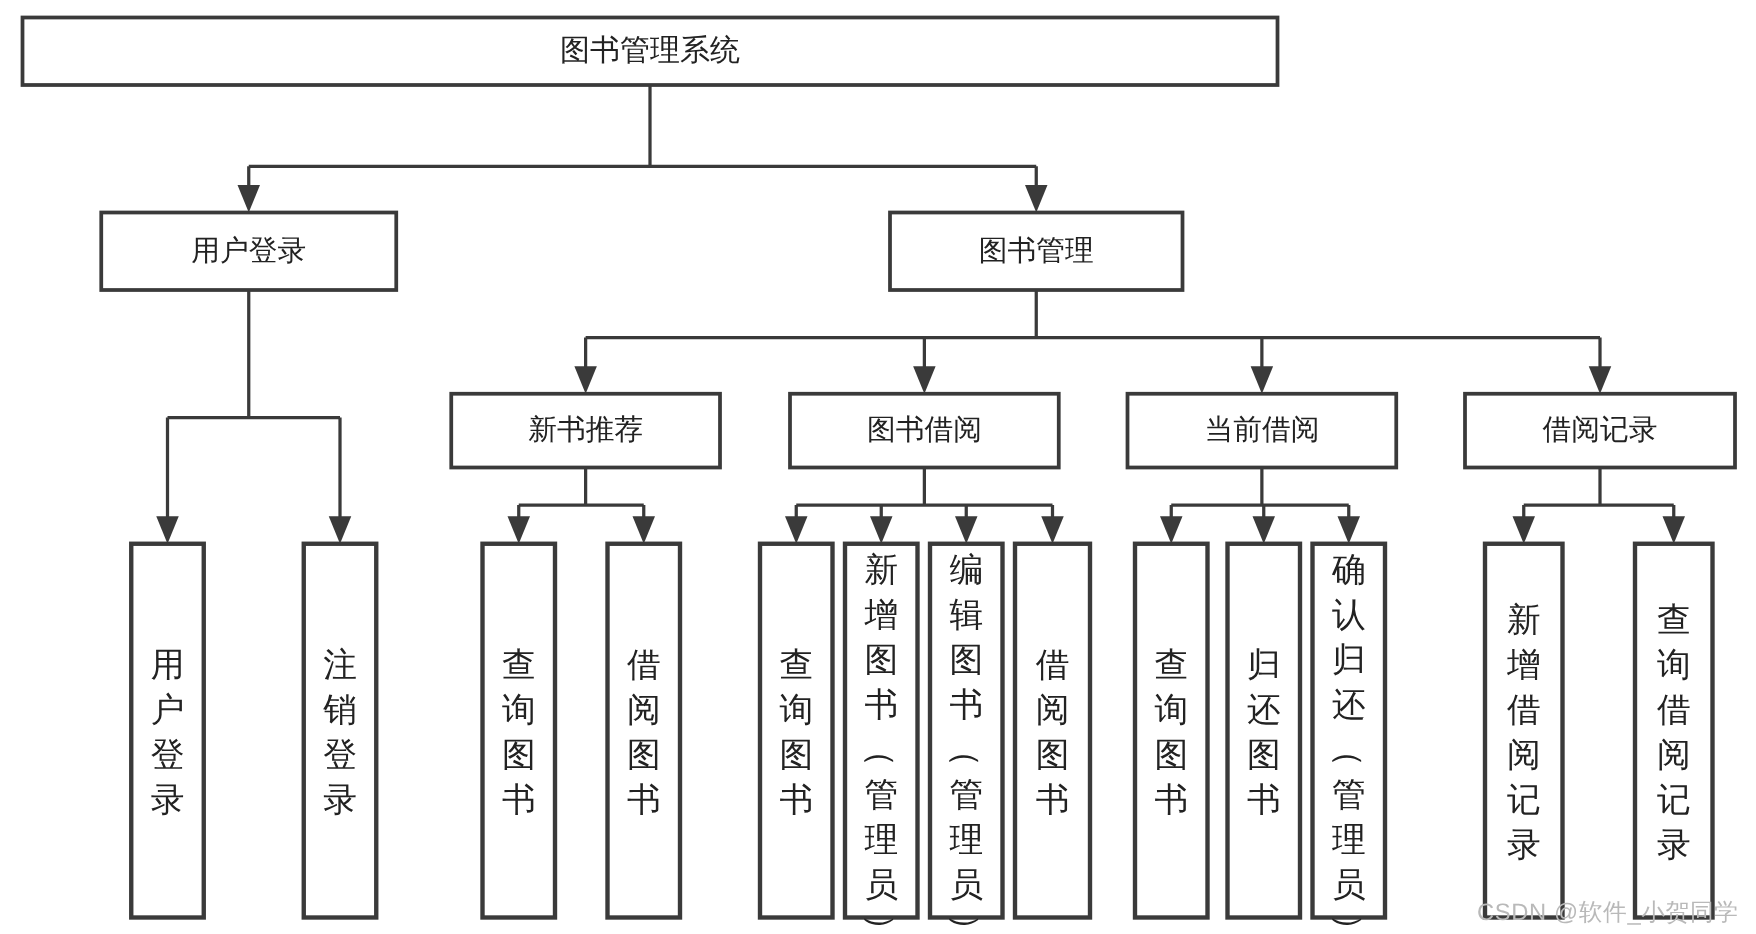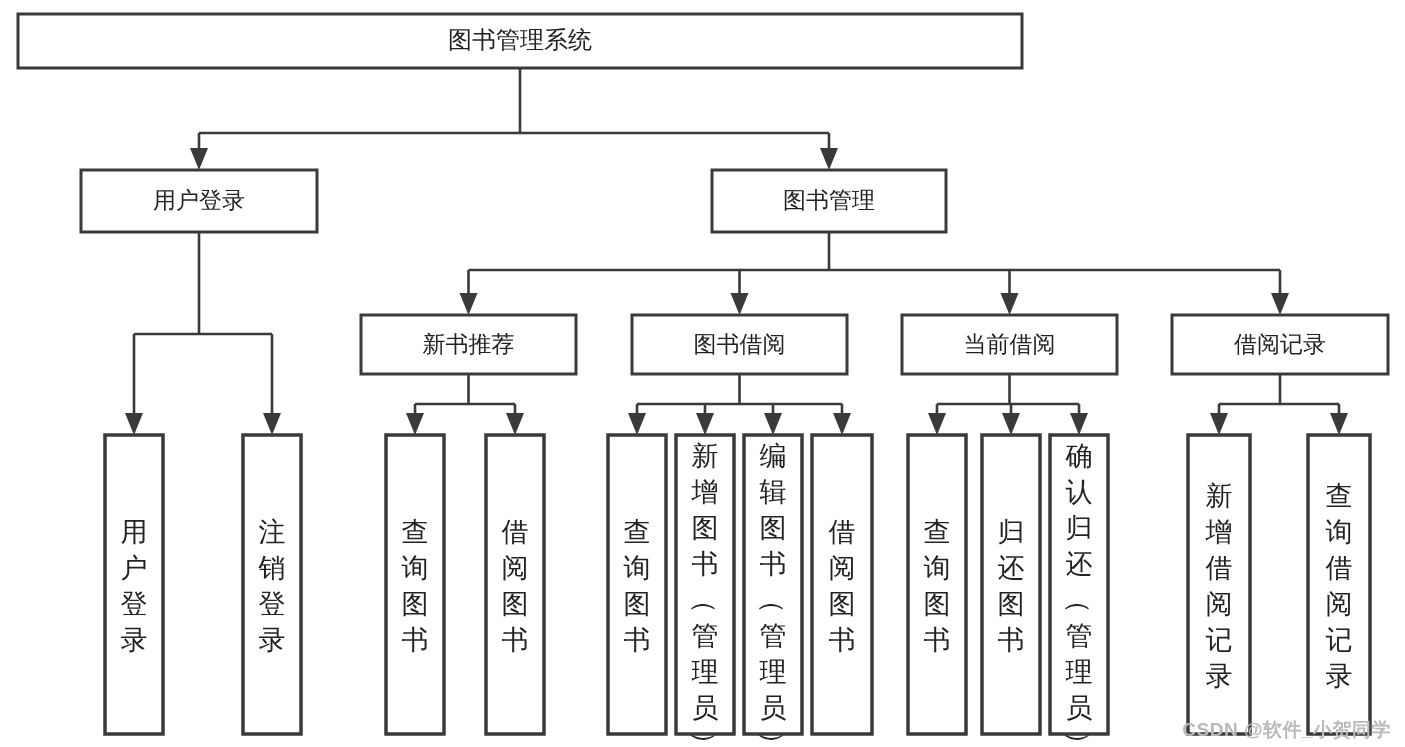--- a/index.html
+++ b/index.html
@@ -63,21 +63,20 @@
   .watermark {
     position: absolute;
     right: 14px;
     bottom: 4px;
     color: #b9b9b9;
     font-size: 19px;
     letter-spacing: 0.5px;
     font-family: "Liberation Sans", "DejaVu Sans", sans-serif;
     white-space: nowrap;
     pointer-events: none;
-    font-weight: bold;
   }
 </style>
 </head>
 <body>
 
 <div id="diagram-root">
 
   <svg class="diagram-canvas" viewBox="0 0 1405 747" xmlns="http://www.w3.org/2000/svg">
 
     <defs>

